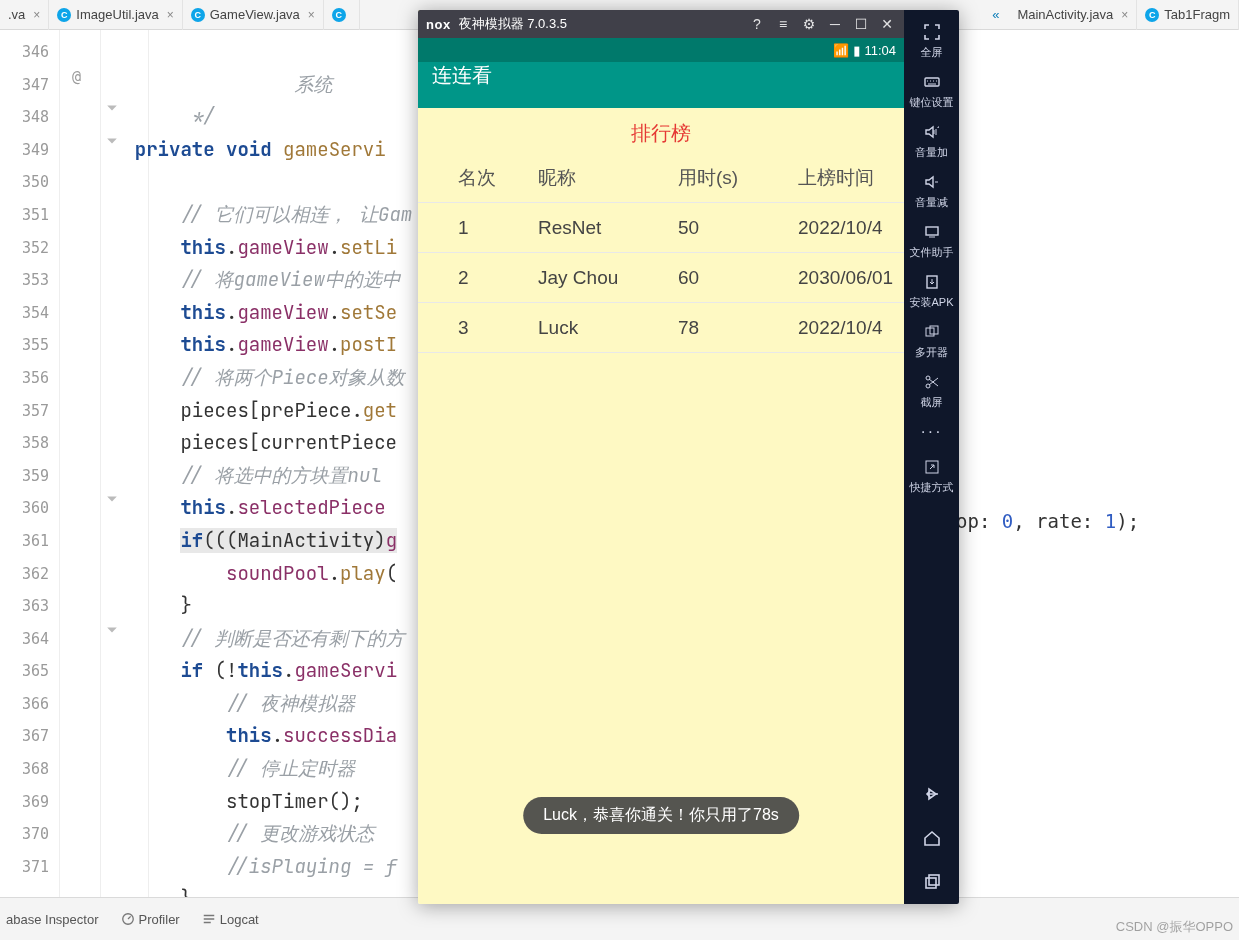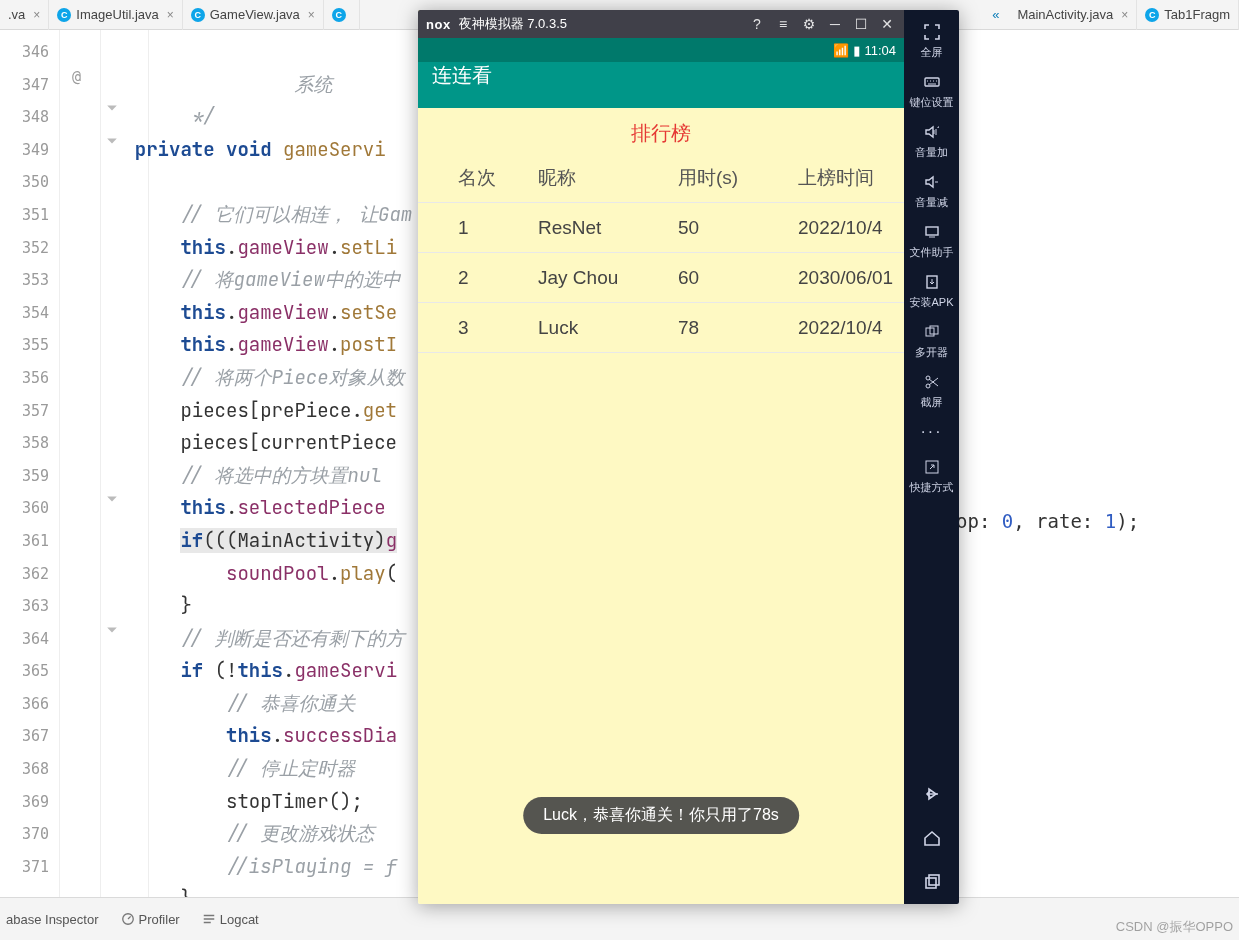--- a/index.html
+++ b/index.html
@@ -199,21 +199,21 @@
   <span class="cmt">    // 将两个Piece对象从数</span>
       <span>pieces[prePiece.</span><span class="mth">get</span>
       <span>pieces[currentPiece</span>
   <span class="cmt">    // 将选中的方块置nul</span>
       <span class="kw">this</span>.<span class="fld">selectedPiece</span>
       <span class="sel"><span class="kw">if</span><span>(((MainActivity)</span><span class="fld">g</span></span>
           <span class="fld">soundPool</span>.<span class="mth">play</span>(
   <span>    }</span>
   <span class="cmt">    // 判断是否还有剩下的方</span>
       <span class="kw">if</span><span> (!</span><span class="kw">this</span>.<span class="fld">gameServi</span>
-  <span class="cmt">        // 恭喜你通关</span>
+  <span class="cmt">        // 夜神模拟器</span>
           <span class="kw">this</span>.<span class="fld">successDia</span>
   <span class="cmt">        // 停止定时器</span>
           <span>stopTimer();</span>
   <span class="cmt">        // 更改游戏状态</span>
   <span class="cmt">        //isPlaying = f</span>
   <span>    }</span>
   <span>}</span>
 </div>
 
 <div class="code-right">

